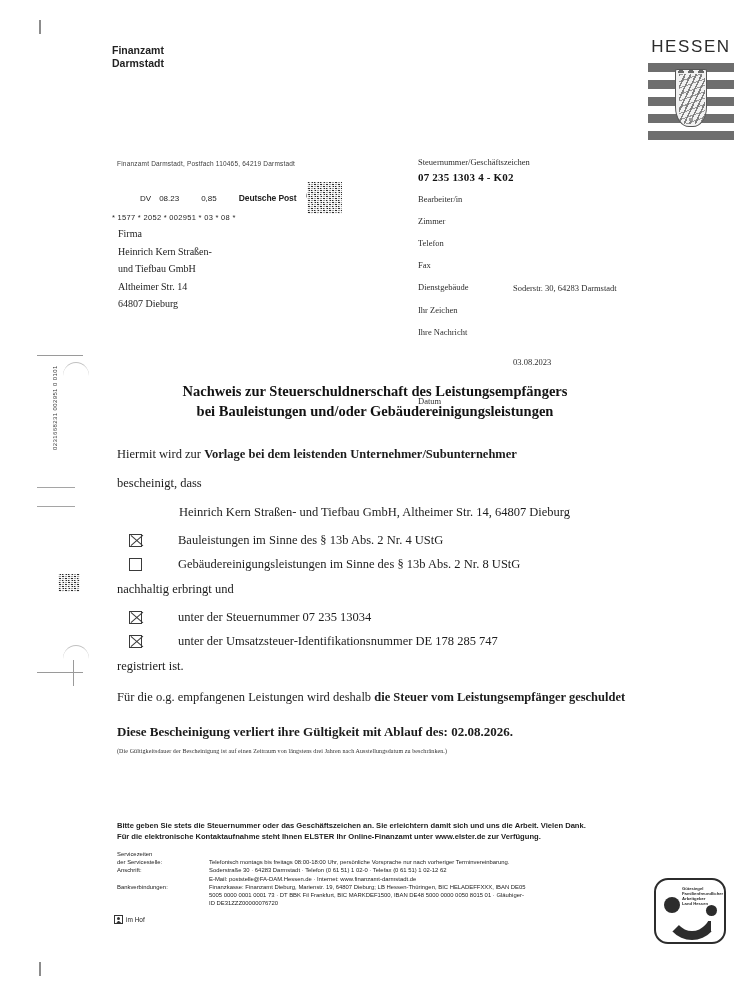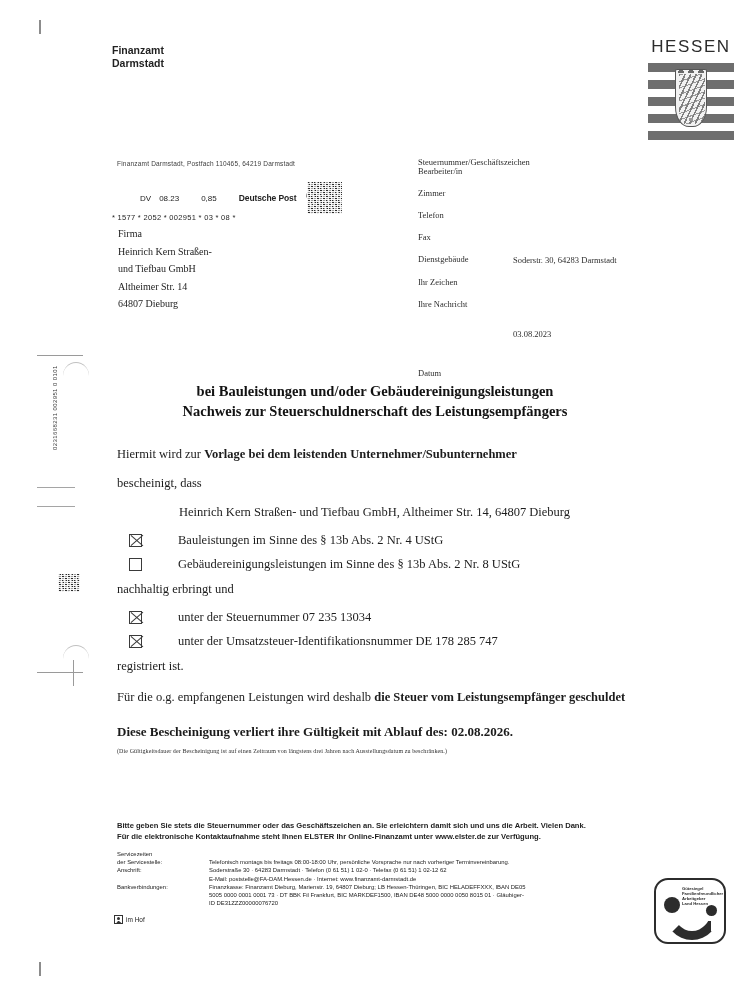--- a/index.html
+++ b/index.html
@@ -297,20 +297,21 @@
   <div class="addr">
     <div>Firma</div>
     <div>Heinrich Kern Straßen-</div>
     <div>und Tiefbau GmbH</div>
     <div>Altheimer Str. 14</div>
     <div>64807 Dieburg</div>
   </div>
 
   <div class="fields">
     <div class="f-label">Steuernummer/Geschäftszeichen</div>
+    <div class="stnr">07 235 1303 4 - K02</div>
 
     <div class="f-row">
       <span class="f-label">Bearbeiter/in</span>
       <span class="f-val"></span>
     </div>
     <div class="f-row">
       <span class="f-label">Zimmer</span>
       <span class="f-val"></span>
     </div>
     <div class="f-row">
@@ -334,22 +335,22 @@
       <span class="f-val"></span>
     </div>
 
     <div class="f-date">
       <span class="f-label">Datum</span>
       <span class="f-val">03.08.2023</span>
     </div>
   </div>
 
   <div class="title">
+    <div>Nachweis zur Steuerschuldnerschaft des Leistungsempfängers</div>
     <div>bei Bauleistungen und/oder Gebäudereinigungsleistungen</div>
-    <div>Nachweis zur Steuerschuldnerschaft des Leistungsempfängers</div>
   </div>
 
   <div class="body">
     <p>
       <span>Hiermit wird zur </span><span class="b-strong">Vorlage bei dem leistenden Unternehmer/Subunternehmer</span>
     </p>
     <p>bescheinigt, dass</p>
     <p class="p-indent">Heinrich Kern Straßen- und Tiefbau GmbH, Altheimer Str. 14, 64807 Dieburg</p>
 
     <div class="cb-row">

